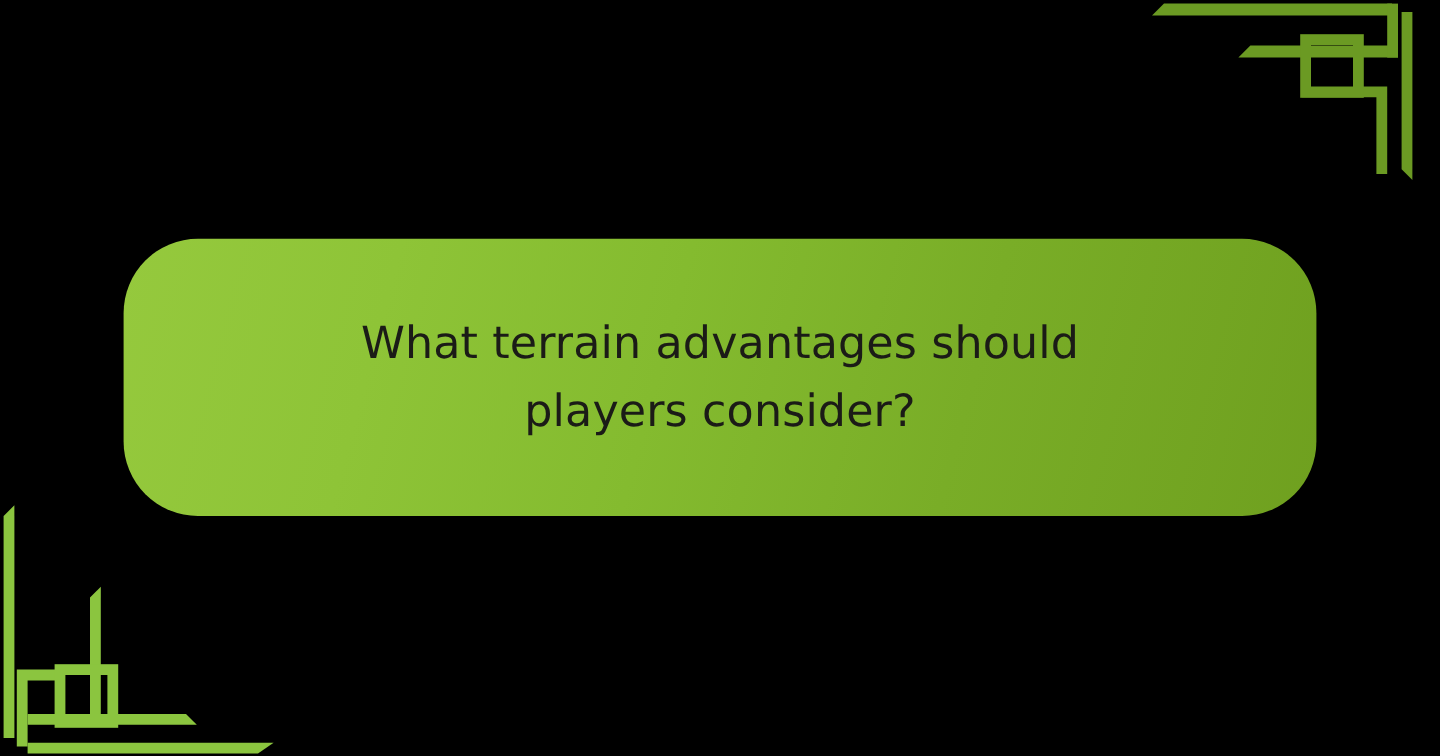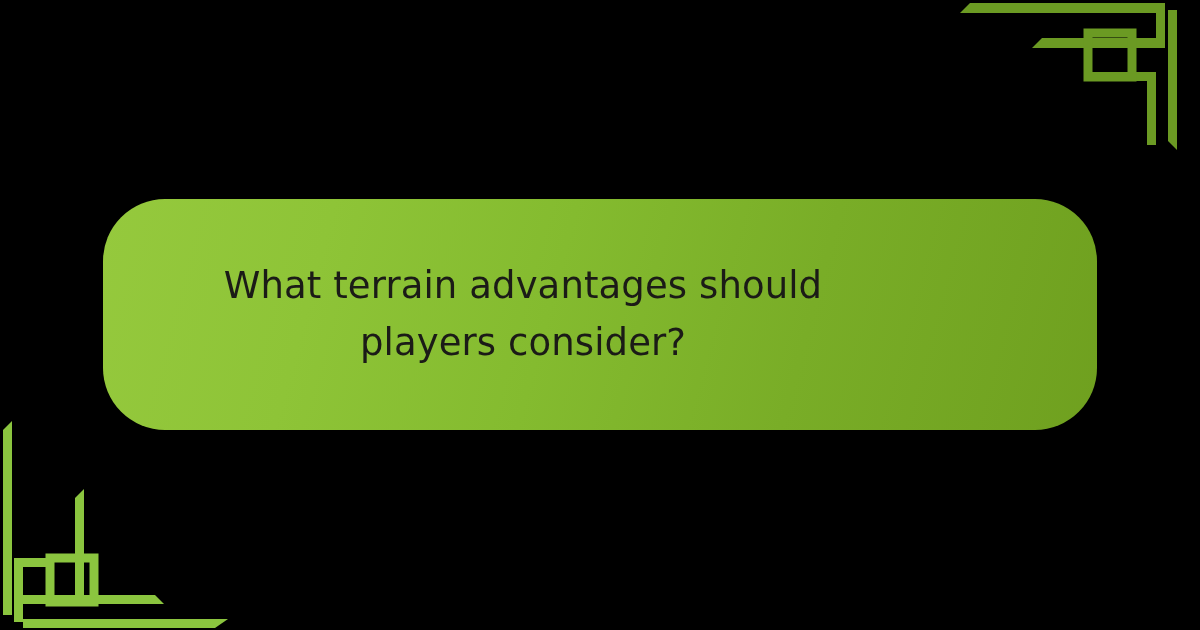--- a/index.html
+++ b/index.html
@@ -48,21 +48,21 @@
     height: 231px;
     border-radius: 62px;
     background: linear-gradient(105deg,
                 #95c93d 0%,
                 #8ec437 22%,
                 #84bb2f 45%,
                 #79ad27 70%,
                 #6fa01f 100%);
     display: flex;
     align-items: center;
-    justify-content: flex-start;
+    justify-content: center;
     box-sizing: border-box;
     padding: 18px 70px;
   }
   #question-text {
     font-family: "DejaVu Sans", sans-serif;
     font-size: 37px;
     font-weight: 500;
     line-height: 1.52;
     color: #1b1b17;
     text-align: center;

